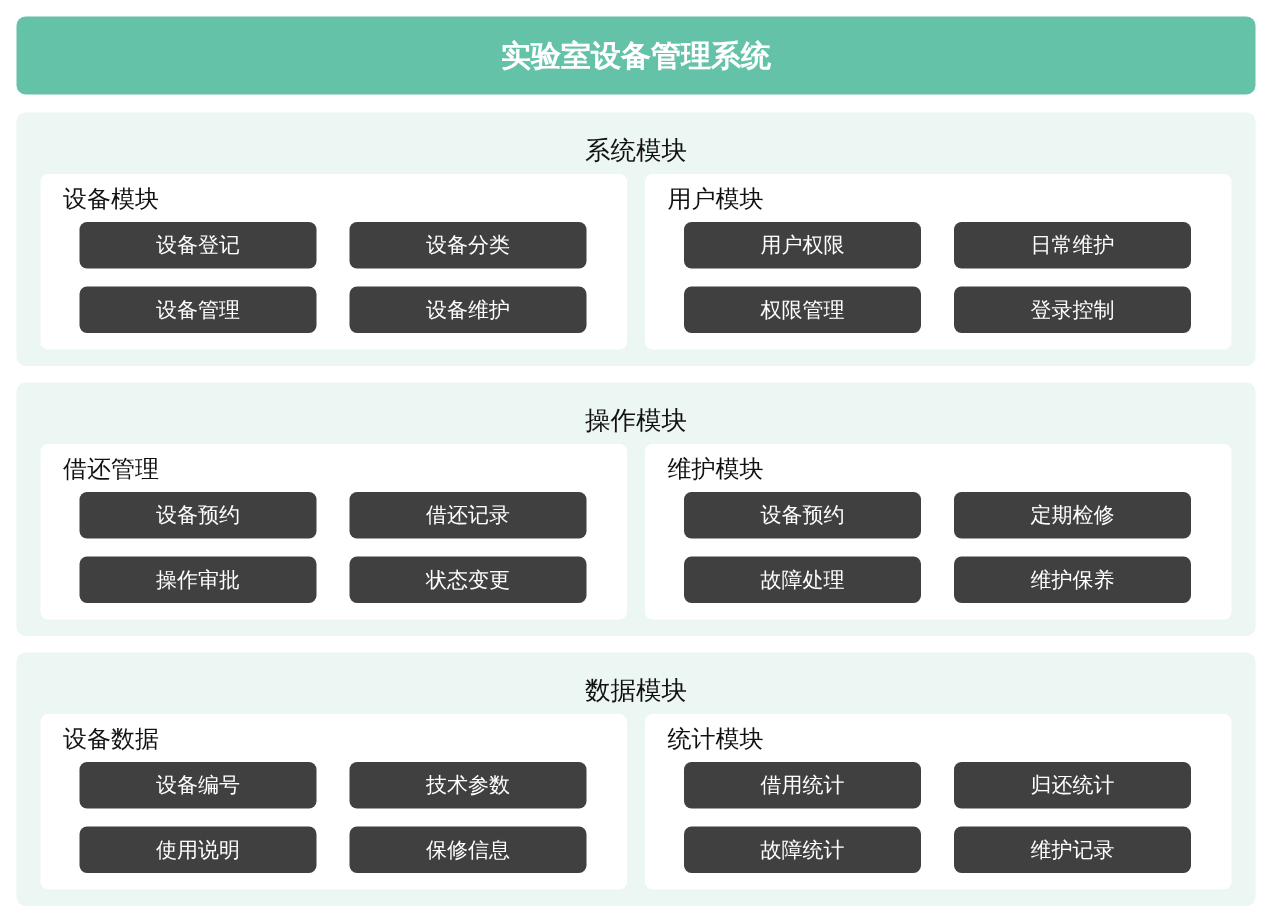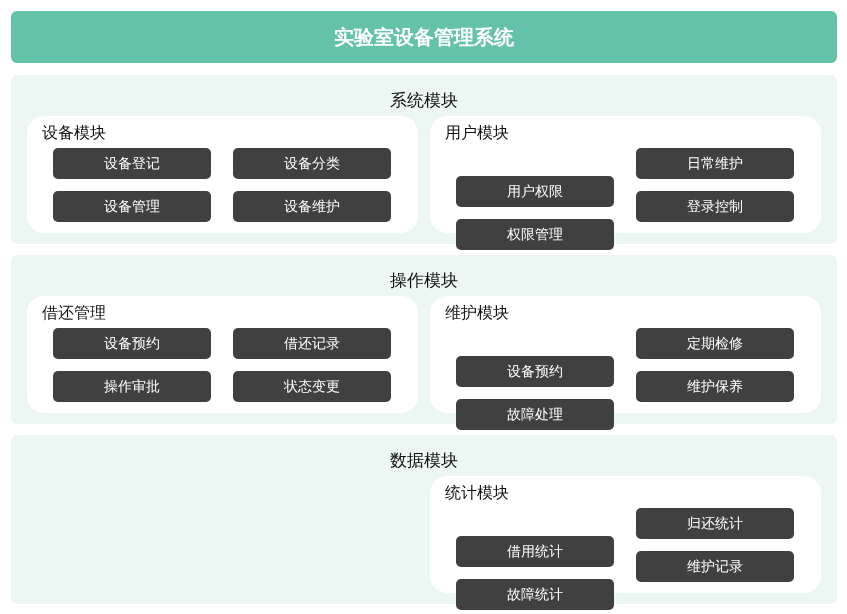--- a/index.html
+++ b/index.html
@@ -16,37 +16,37 @@
   .section {
     position: absolute; left: 11px; width: 826px; height: 169px;
     background: #ecf6f2; border-radius: 6px;
   }
   .section-title {
     position: absolute; left: 0; right: 0; top: 14px; text-align: center;
     font-size: 17px; color: #111111;
   }
   .panel {
     position: absolute; top: 41px; width: 391px; height: 117px;
-    background: #ffffff; border-radius: 17px;
+    background: #ffffff; border-radius: 5px;
   }
   .panel.left { left: 16px; }
   .panel.right { left: 419px; }
   .panel-title {
     position: absolute; left: 15px; top: 7px; font-size: 16px; color: #111111;
   }
   .btn {
     position: absolute; width: 158px; height: 31px;
     background: #404040; border-radius: 5px;
     color: #ffffff; font-size: 14px;
     display: flex; align-items: center; justify-content: center;
     cursor: pointer;
   }
   .panel.left .c0 { left: 26px; }
   .panel.left .c1 { left: 206px; }
-  .panel.right .c0 { left: 26px; margin-top: 28px; }
+  .panel.right .c0 { left: 26px; }
   .panel.right .c1 { left: 206px; }
   .r0 { top: 32px; }
   .r1 { top: 75px; }
 </style>
 </head>
 <body>
 
 <div class="header">
   <span>实验室设备管理系统</span>
 </div>
@@ -82,20 +82,27 @@
     <div class="panel-title">维护模块</div>
     <div class="btn c0 r0">设备预约</div>
     <div class="btn c1 r0">定期检修</div>
     <div class="btn c0 r1">故障处理</div>
     <div class="btn c1 r1">维护保养</div>
   </div>
 </div>
 
 <div class="section" style="top:435px;">
   <div class="section-title">数据模块</div>
+  <div class="panel left">
+    <div class="panel-title">设备数据</div>
+    <div class="btn c0 r0">设备编号</div>
+    <div class="btn c1 r0">技术参数</div>
+    <div class="btn c0 r1">使用说明</div>
+    <div class="btn c1 r1">保修信息</div>
+  </div>
   <div class="panel right">
     <div class="panel-title">统计模块</div>
     <div class="btn c0 r0">借用统计</div>
     <div class="btn c1 r0">归还统计</div>
     <div class="btn c0 r1">故障统计</div>
     <div class="btn c1 r1">维护记录</div>
   </div>
 </div>
 
 </body></html>

